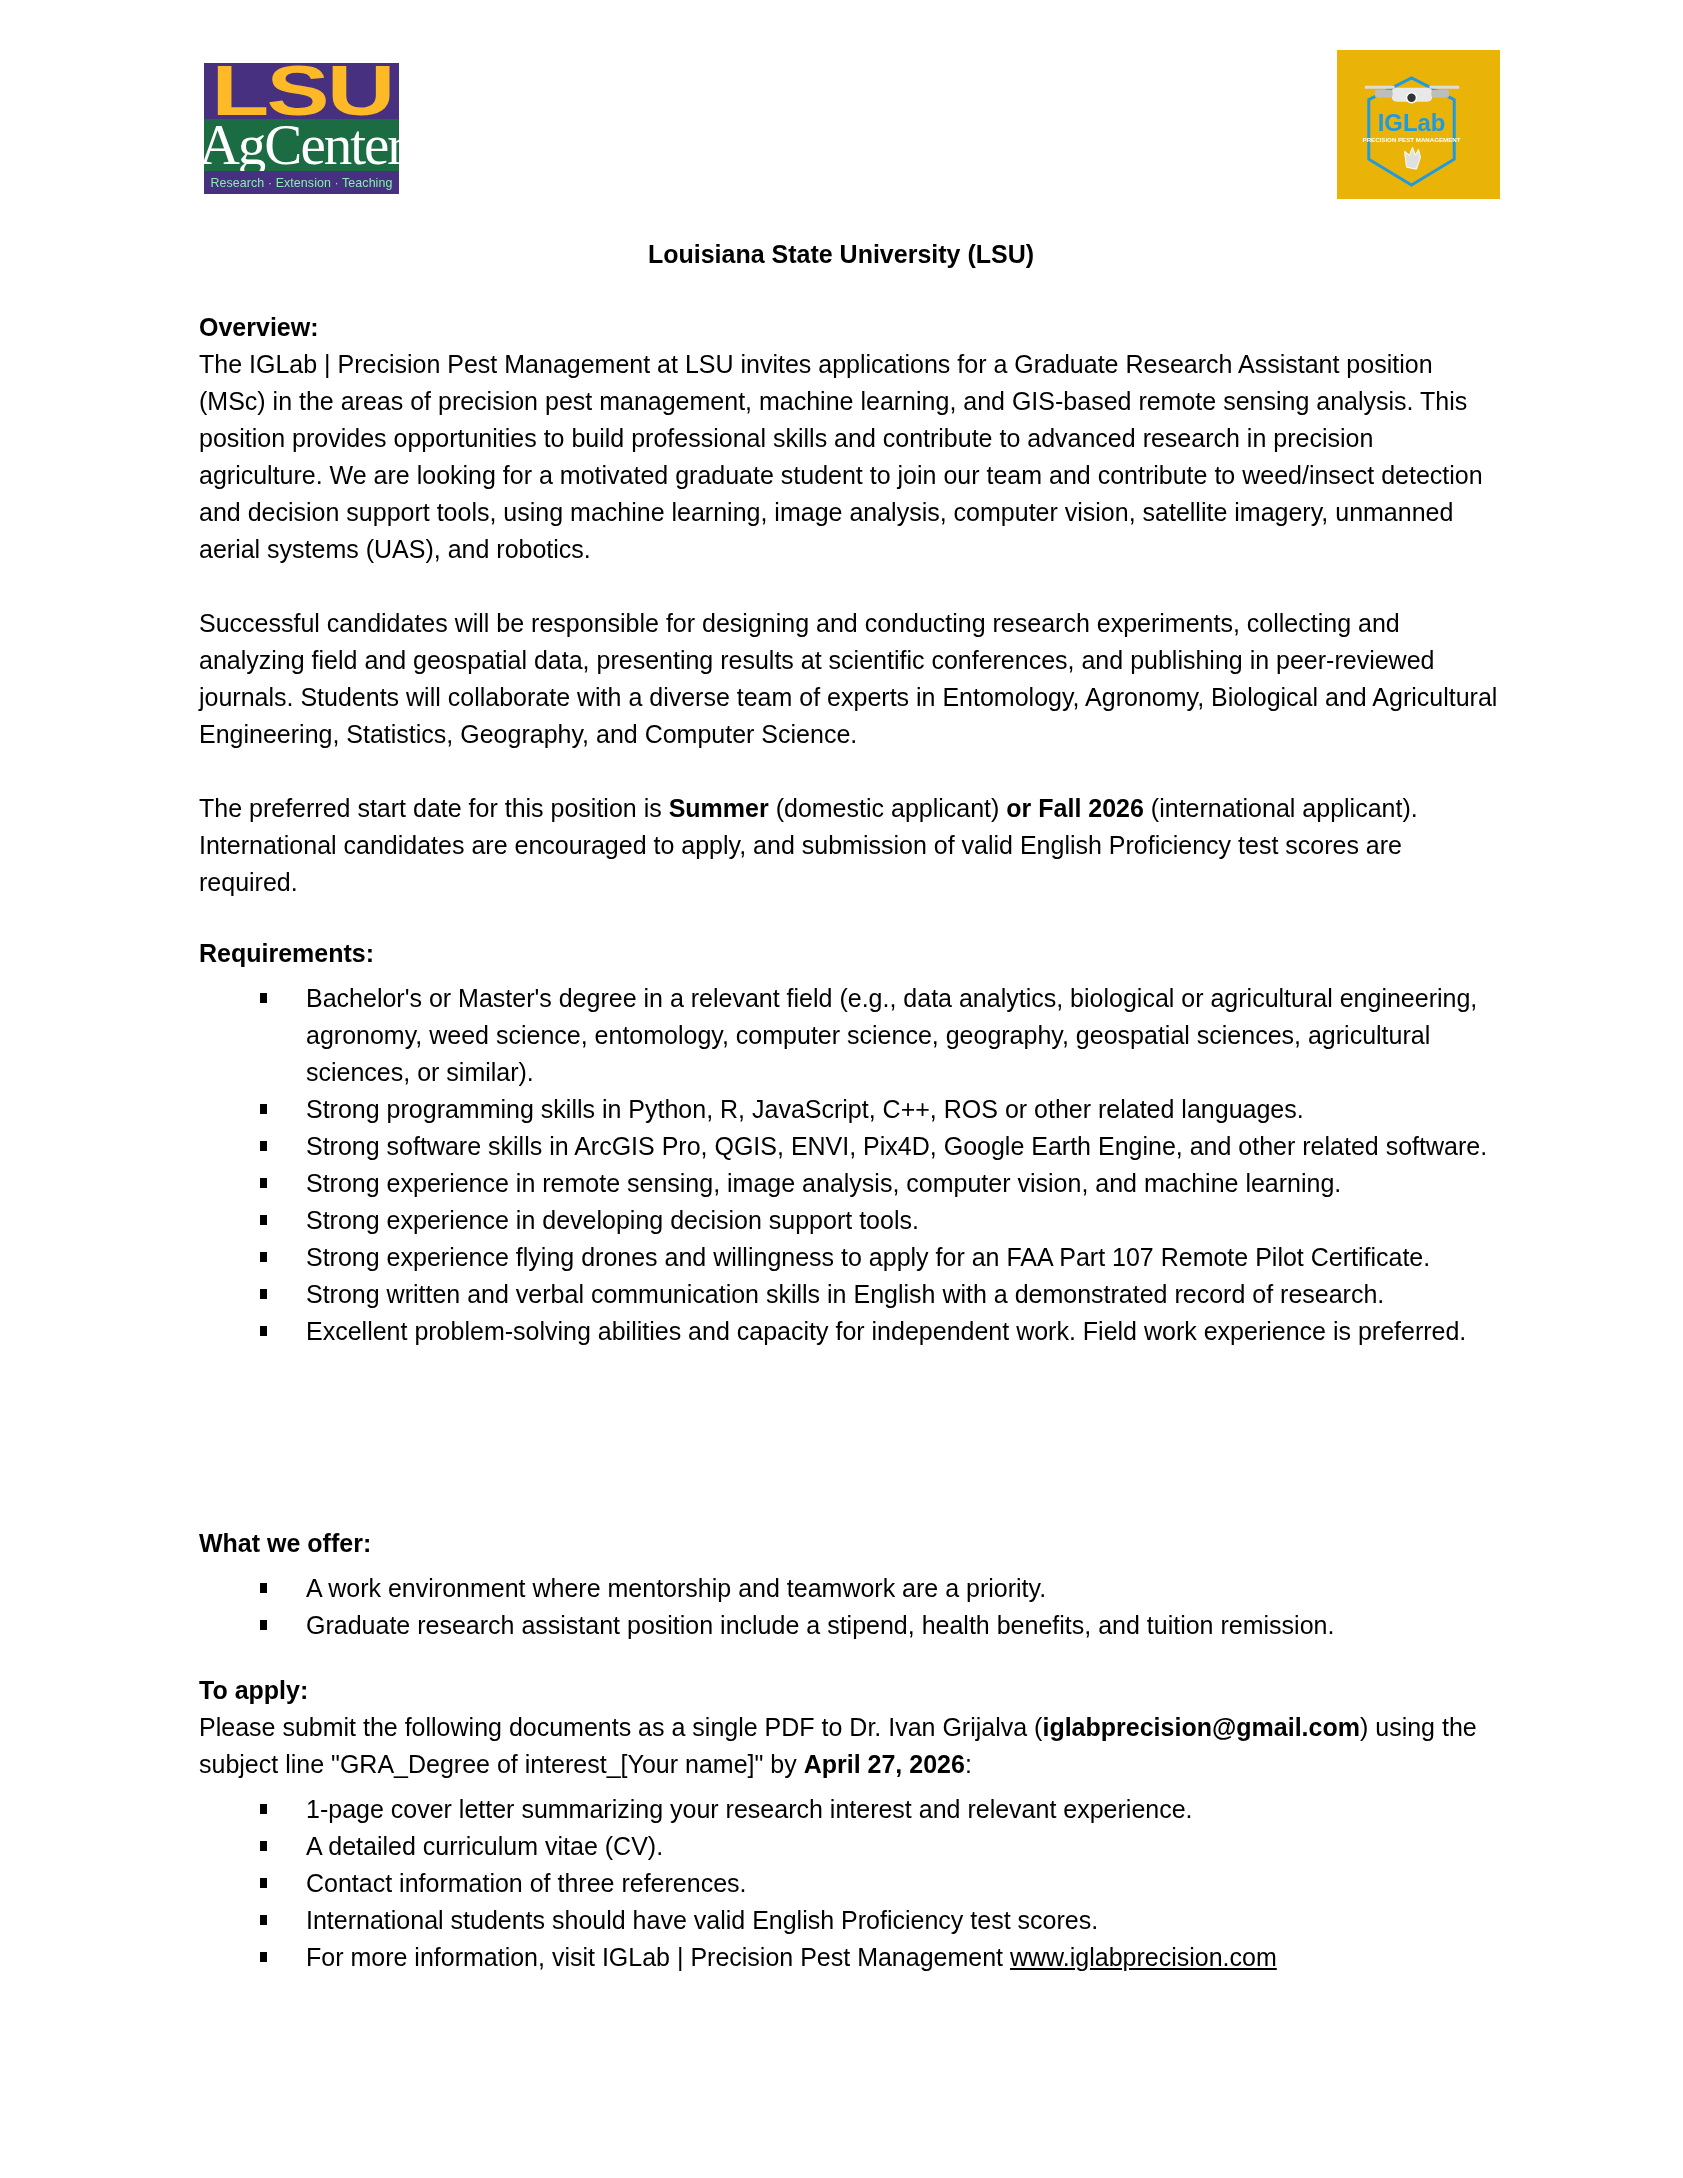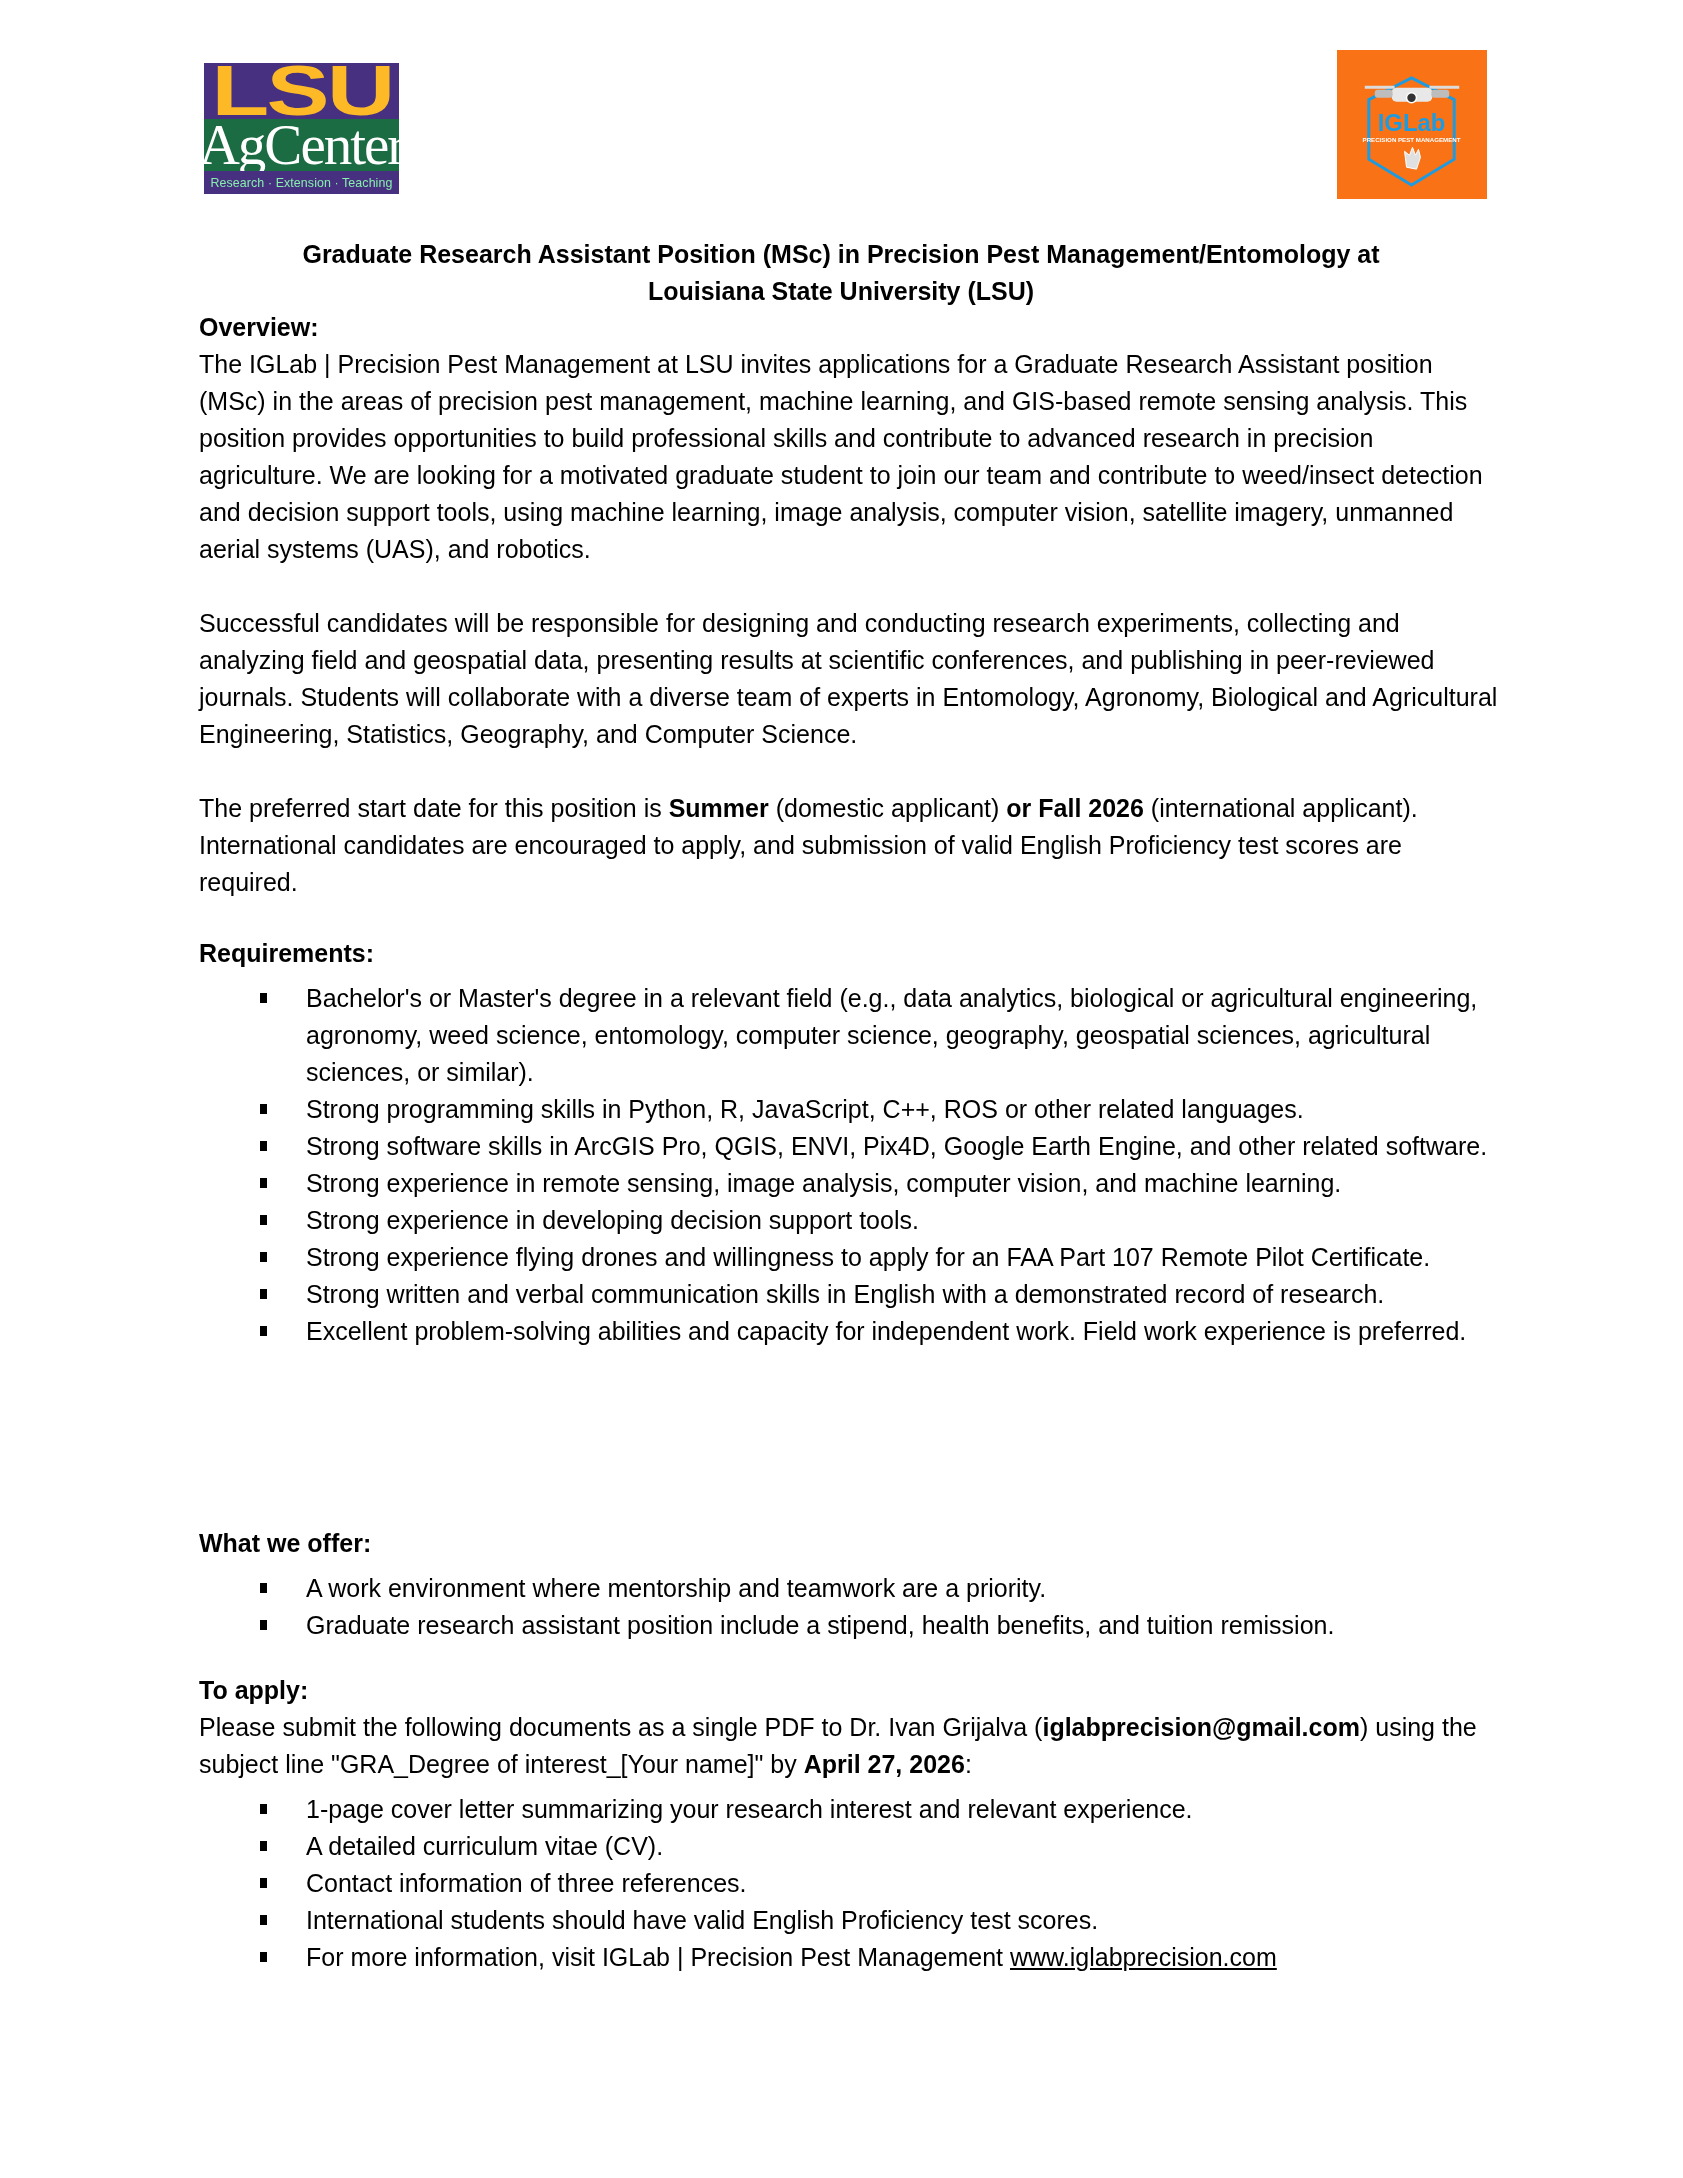--- a/index.html
+++ b/index.html
@@ -29,21 +29,21 @@
     .lsu-ag {
       font-family: "Liberation Serif", serif; color: #fff; font-size: 57px; letter-spacing: -2px; line-height: 52px;
     }
     .lsu-bottom {
       height: 23px; background: #46307f; color: #86efac; font-size: 12.4px;
       display: flex; align-items: center; justify-content: center; letter-spacing: 0.1px;
     }
 
     
     .iglab-logo {
-      position: absolute; left: 1337px; top: 50px; width: 150px; height: 149px; background: #f97316;
+      position: absolute; left: 1337px; top: 50px; width: 163px; height: 149px; background: #eab308;
     }
     .iglab-logo svg { position: absolute; left: 0; top: 0; }
     .title {
       position: absolute; left: 199px; top: 236px; width: 1284px;
       text-align: center; font-weight: 700; font-size: 25px; line-height: 37px;
     }
     .block { position: absolute; left: 199px; width: 1303px; font-size: 25px; line-height: 37px; }
     .heading { font-weight: 700; }
     .para { margin: 0; }
     b { font-weight: 700; }
@@ -86,21 +86,20 @@
       <circle cx="75" cy="48" r="5" fill="#333" stroke="#fff" stroke-width="1.5"></circle>
 
       <text x="75" y="82" text-anchor="middle" font-family="Liberation Sans, sans-serif" font-weight="700" font-size="24" fill="#1e9be0">IGLab</text>
       <text x="75" y="93" text-anchor="middle" font-family="Liberation Sans, sans-serif" font-weight="700" font-size="6.2" fill="#ffffff">PRECISION PEST MANAGEMENT</text>
 
       <path d="M68,102 L70,118 L80,120 L84,108 L82,100 L79,106 L76,98 L73,106 Z" fill="#e0e0e0" stroke="#fff" stroke-width="1"></path>
     </svg>
   </div>
 
   <div class="title">
-    <div>Graduate Research Assistant Position (MSc) in Precision Pest Management/Entomology at</div>
     <div>Louisiana State University (LSU)</div>
   </div>
 
   <div class="block" style="top: 309px;">
     <div class="heading">Overview:</div>
     <p class="para">The IGLab | Precision Pest Management at LSU invites applications for a Graduate Research Assistant position (MSc) in the areas of precision pest management, machine learning, and GIS-based remote sensing analysis. This position provides opportunities to build professional skills and contribute to advanced research in precision agriculture. We are looking for a motivated graduate student to join our team and contribute to weed/insect detection and decision support tools, using machine learning, image analysis, computer vision, satellite imagery, unmanned aerial systems (UAS), and robotics.</p>
     <p class="para" style="margin-top: 37px;">Successful candidates will be responsible for designing and conducting research experiments, collecting and analyzing field and geospatial data, presenting results at scientific conferences, and publishing in peer-reviewed journals. Students will collaborate with a diverse team of experts in Entomology, Agronomy, Biological and Agricultural Engineering, Statistics, Geography, and Computer Science.</p>
     <p class="para" style="margin-top: 37px;"><span>The preferred start date for this position is </span><b>Summer</b><span> (domestic applicant) </span><b>or Fall 2026</b><span> (international applicant). International candidates are encouraged to apply, and submission of valid English Proficiency test scores are required.</span></p>
   </div>
 

